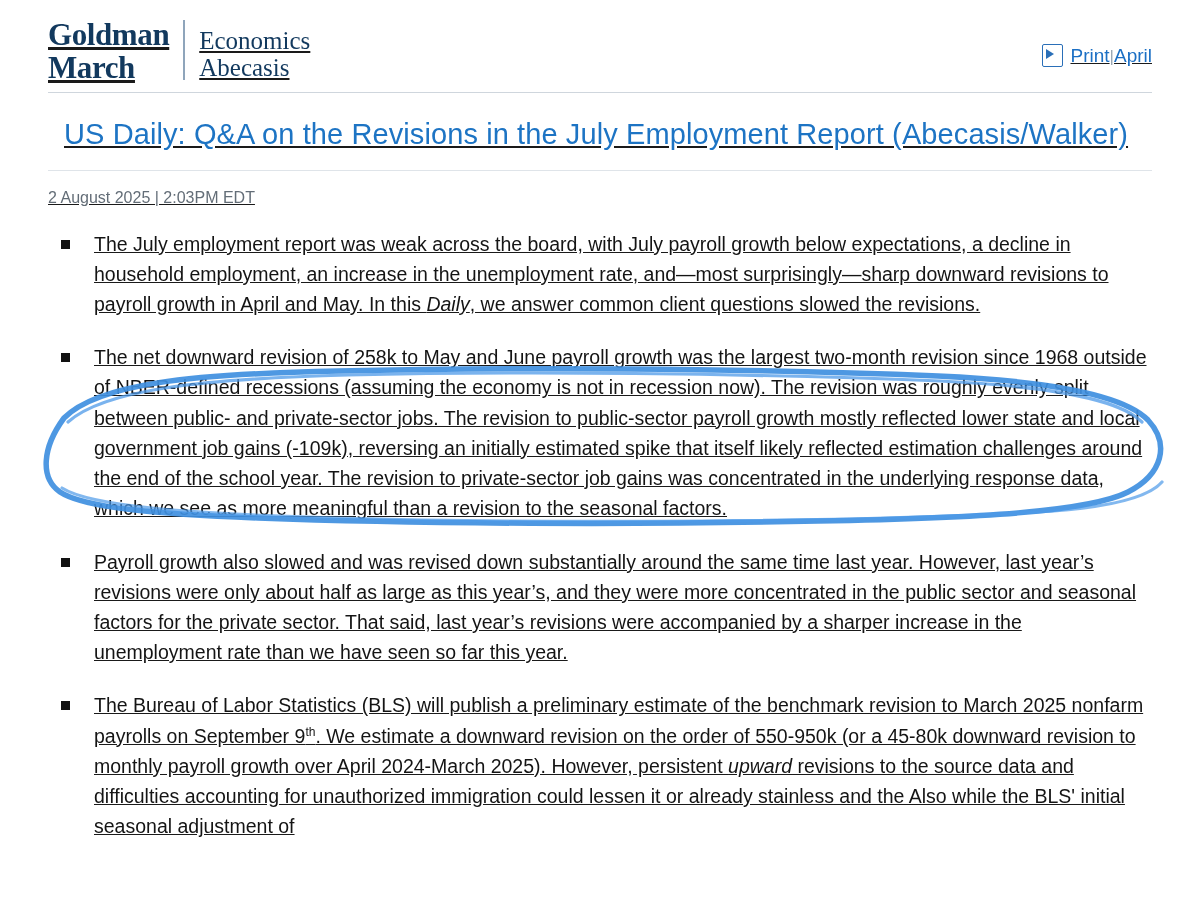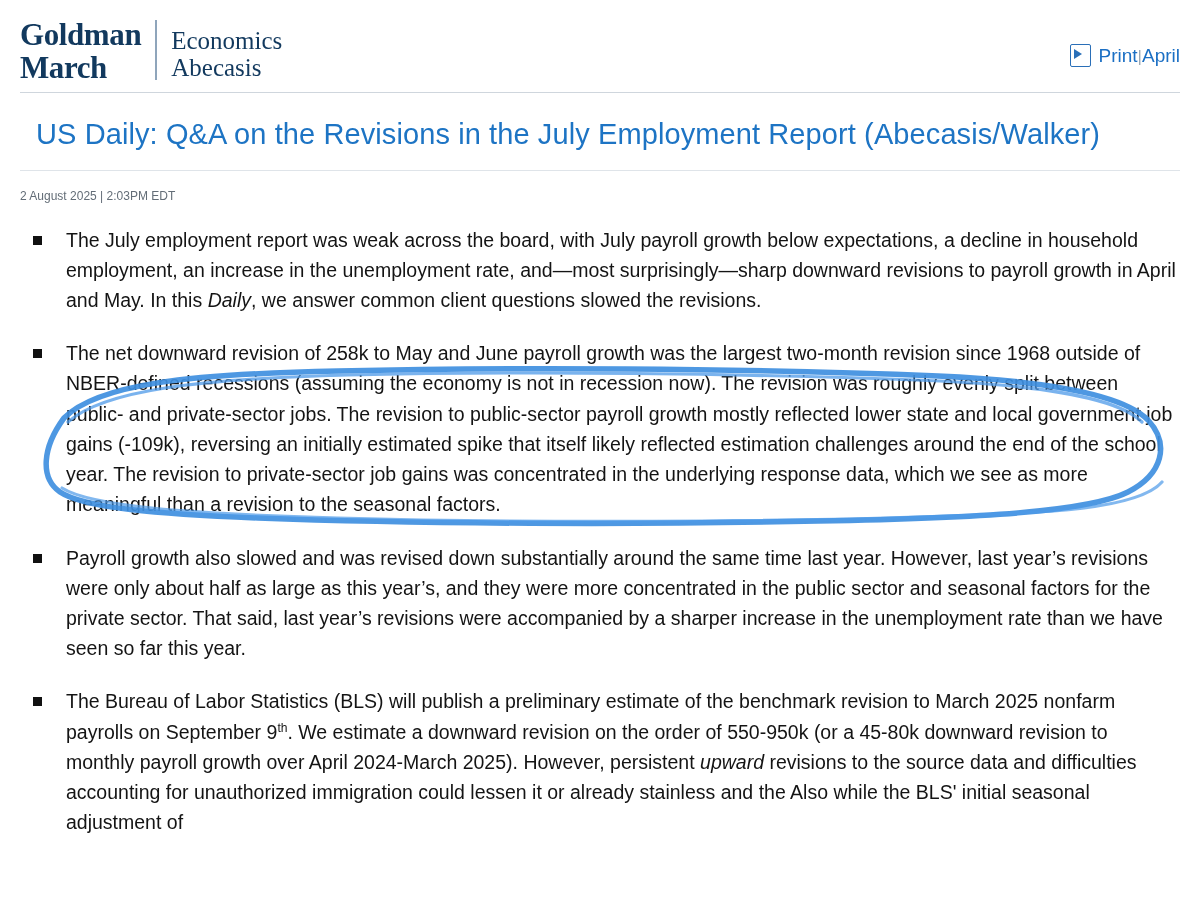--- a/index.html
+++ b/index.html
@@ -13,21 +13,22 @@
     font-family: "Liberation Sans", sans-serif;
     color: #1a1a1a;
     overflow: hidden;
     position: relative;
   }
   .page {
     position: relative;
     width: 1200px;
     height: 752px;
     box-sizing: border-box;
-    padding: 0 20px;
+    padding: 0 48px;
+    text-decoration: underline;
   }
 
   
   .header {
     display: flex;
     align-items: flex-start;
     justify-content: space-between;
     padding-top: 18px;
     height: 78px;
     box-sizing: border-box;
@@ -118,21 +119,21 @@
   .doc-title {
     color: #1d74c4;
     font-size: 29px;
     line-height: 1.33;
     font-weight: normal;
     margin: 22px 0 0 16px;
     letter-spacing: 0.1px;
   }
   .doc-meta {
     color: #636d77;
-    font-size: 12px;
+    font-size: 16px;
     margin: 18px 0 16px 0;
   }
 
   
   .bullets {
     margin: 22px 0 0 0;
     padding: 0;
     list-style: none;
   }
   .bullet {

